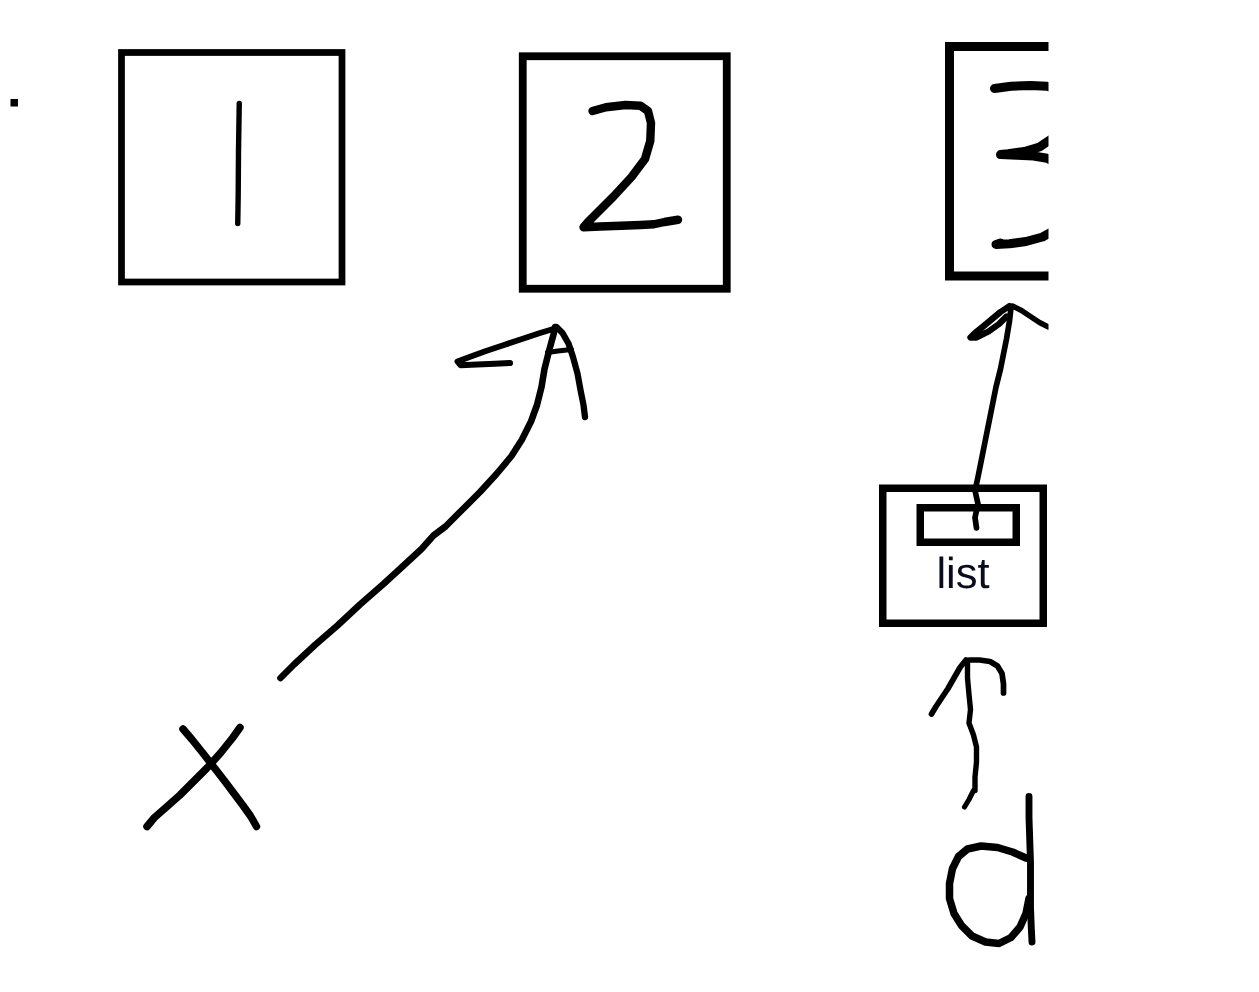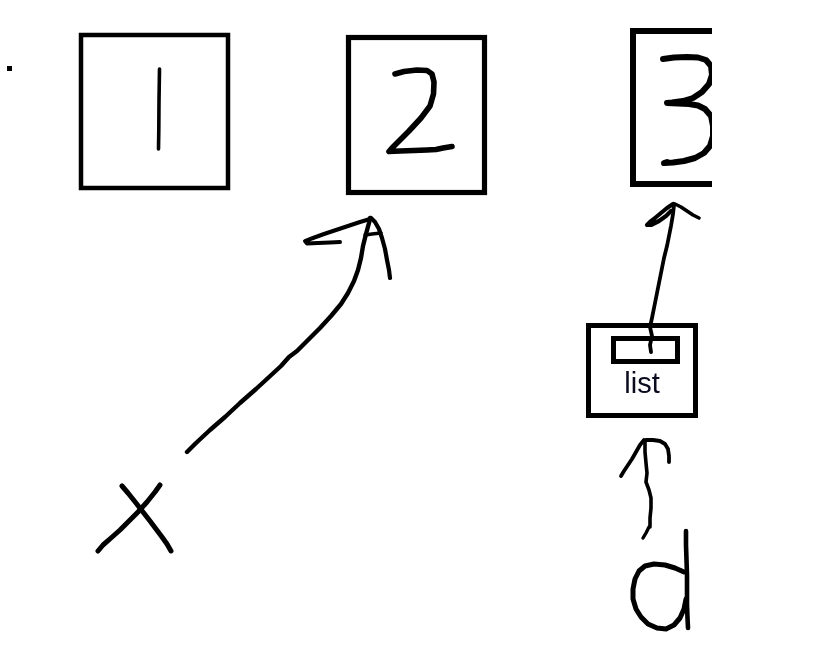--- a/index.html
+++ b/index.html
@@ -10,21 +10,20 @@
   }
   body {
     font-family: "Liberation Sans", sans-serif;
   }
   #canvas {
     position: relative;
     width: 699px;
     height: 661px;
     background: #ffffff;
     overflow: hidden;
-    padding-left: 13px;
   }
   #sketch-layer {
     position: absolute;
     left: 0;
     top: 0;
     width: 839px;
     height: 661px;
   }
   .list-label {
     position: absolute;

